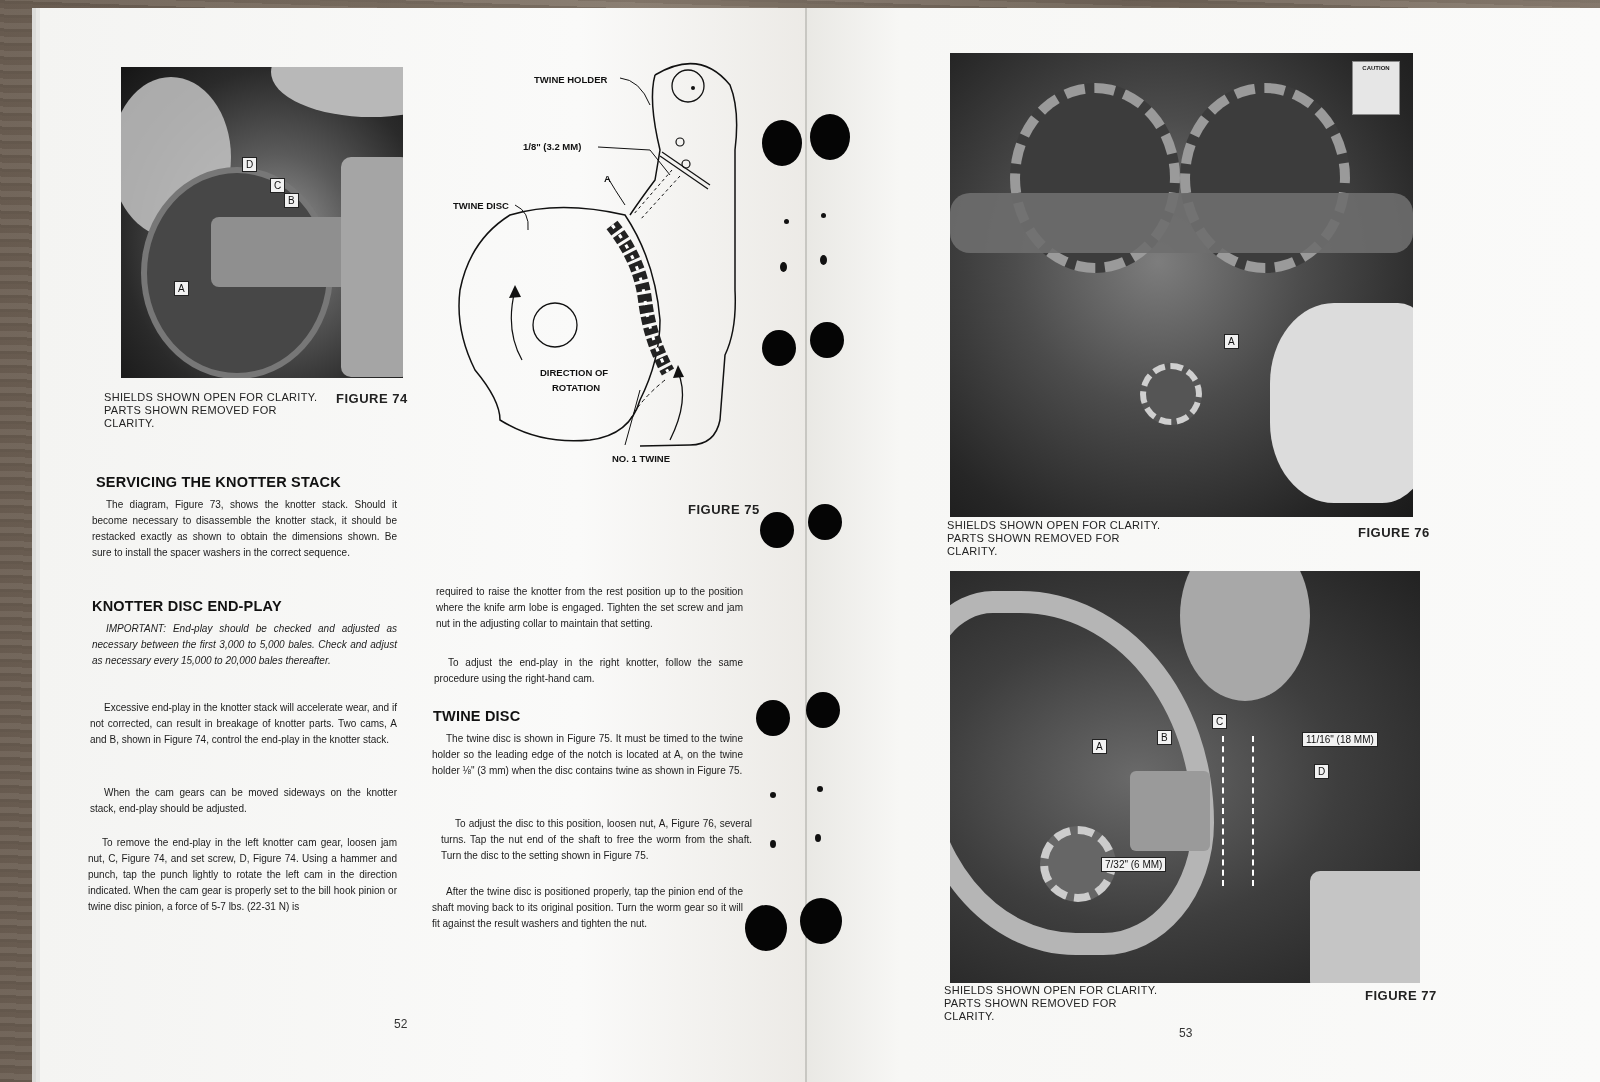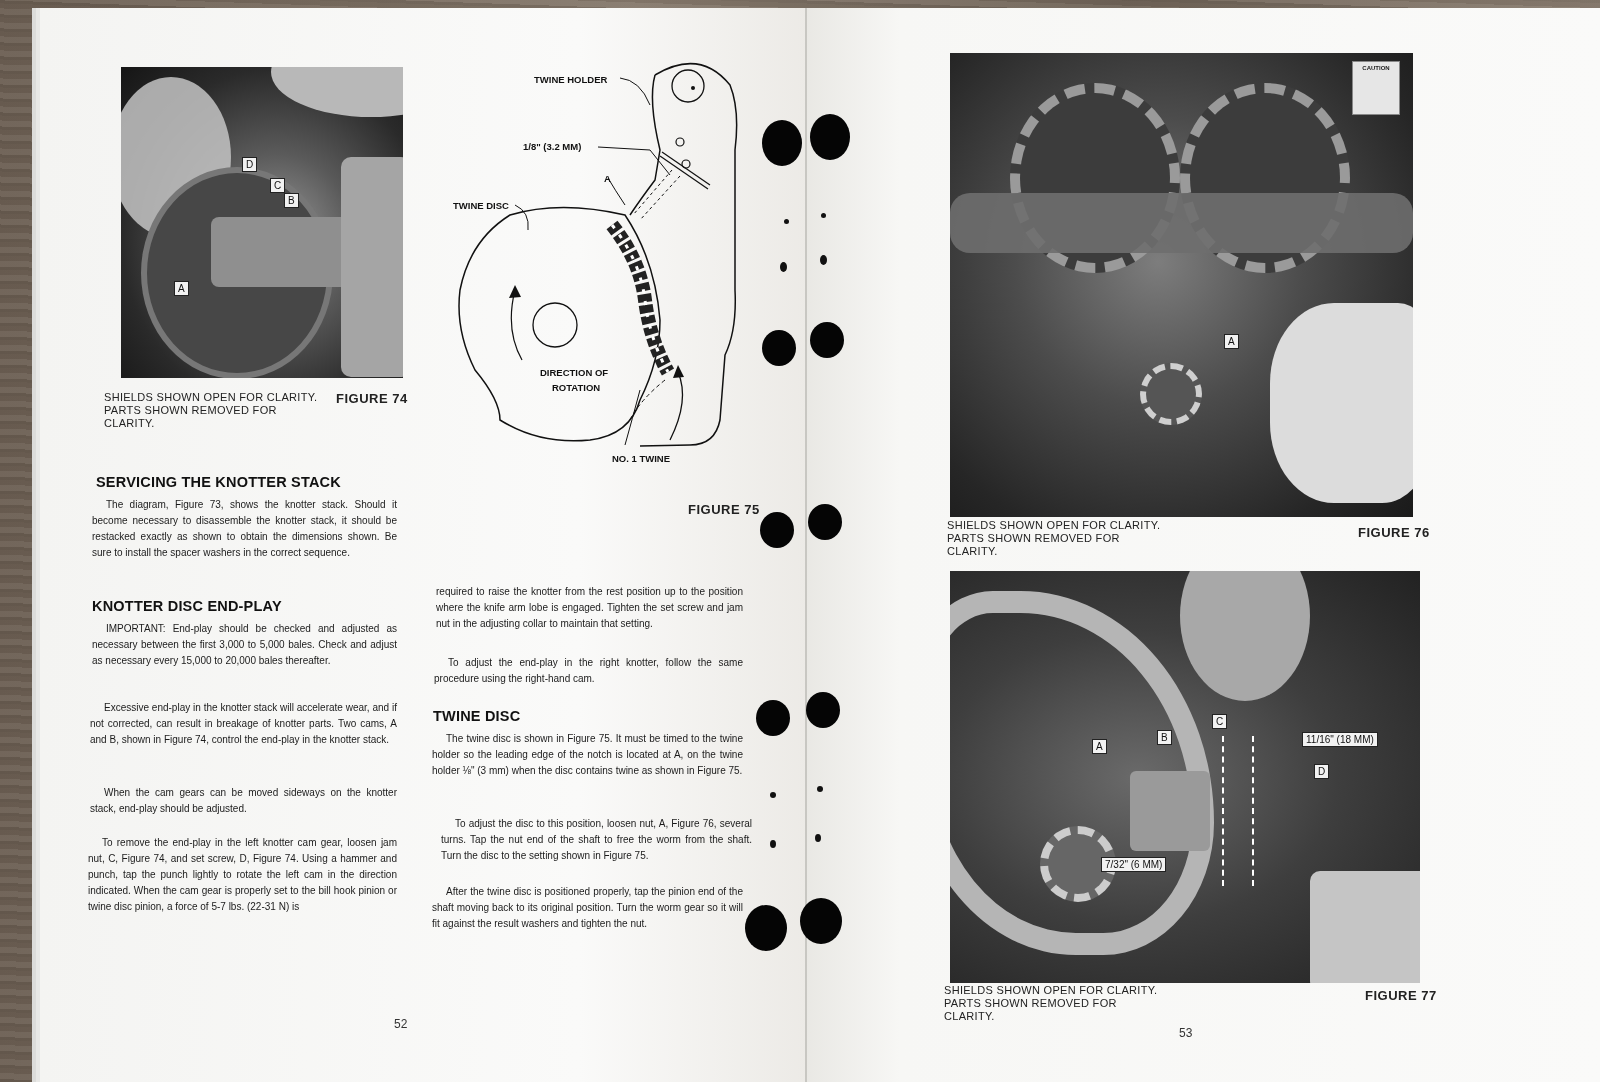--- a/index.html
+++ b/index.html
@@ -18,21 +18,21 @@
   .photo{position:absolute;overflow:hidden;
     background:radial-gradient(ellipse at 40% 40%,#8a8a8a 0%,#4a4a4a 45%,#1f1f1f 100%);}
   .photo .shape{position:absolute;border-radius:50%;}
   .label-box{position:absolute;background:#f2f2f2;border:1px solid #222;font-size:10px;
     padding:0 3px;line-height:13px;color:#111;}
   .caption{position:absolute;font-size:11px;line-height:13px;letter-spacing:0.3px;color:#222;}
   .figno{position:absolute;font-weight:bold;font-size:13px;letter-spacing:0.5px;color:#222;}
   .heading{position:absolute;font-weight:bold;font-size:14.5px;letter-spacing:0.2px;color:#111;}
   .para{position:absolute;font-size:10px;line-height:16px;text-align:justify;color:#1b1b1b;}
   .para.indent{text-indent:14px;}
-  .para.italic{}
+  .para.italic{font-style:italic;}
   .hole{position:absolute;background:#050505;border-radius:50%;}
   .dot{position:absolute;background:#111;border-radius:50%;}
   .pageno{position:absolute;font-size:12px;color:#333;}
   svg text{font-family:"Liberation Sans",sans-serif;font-weight:bold;fill:#111;}
 </style>
 </head>
 <body>
 
 <div class="wood"></div>
 

